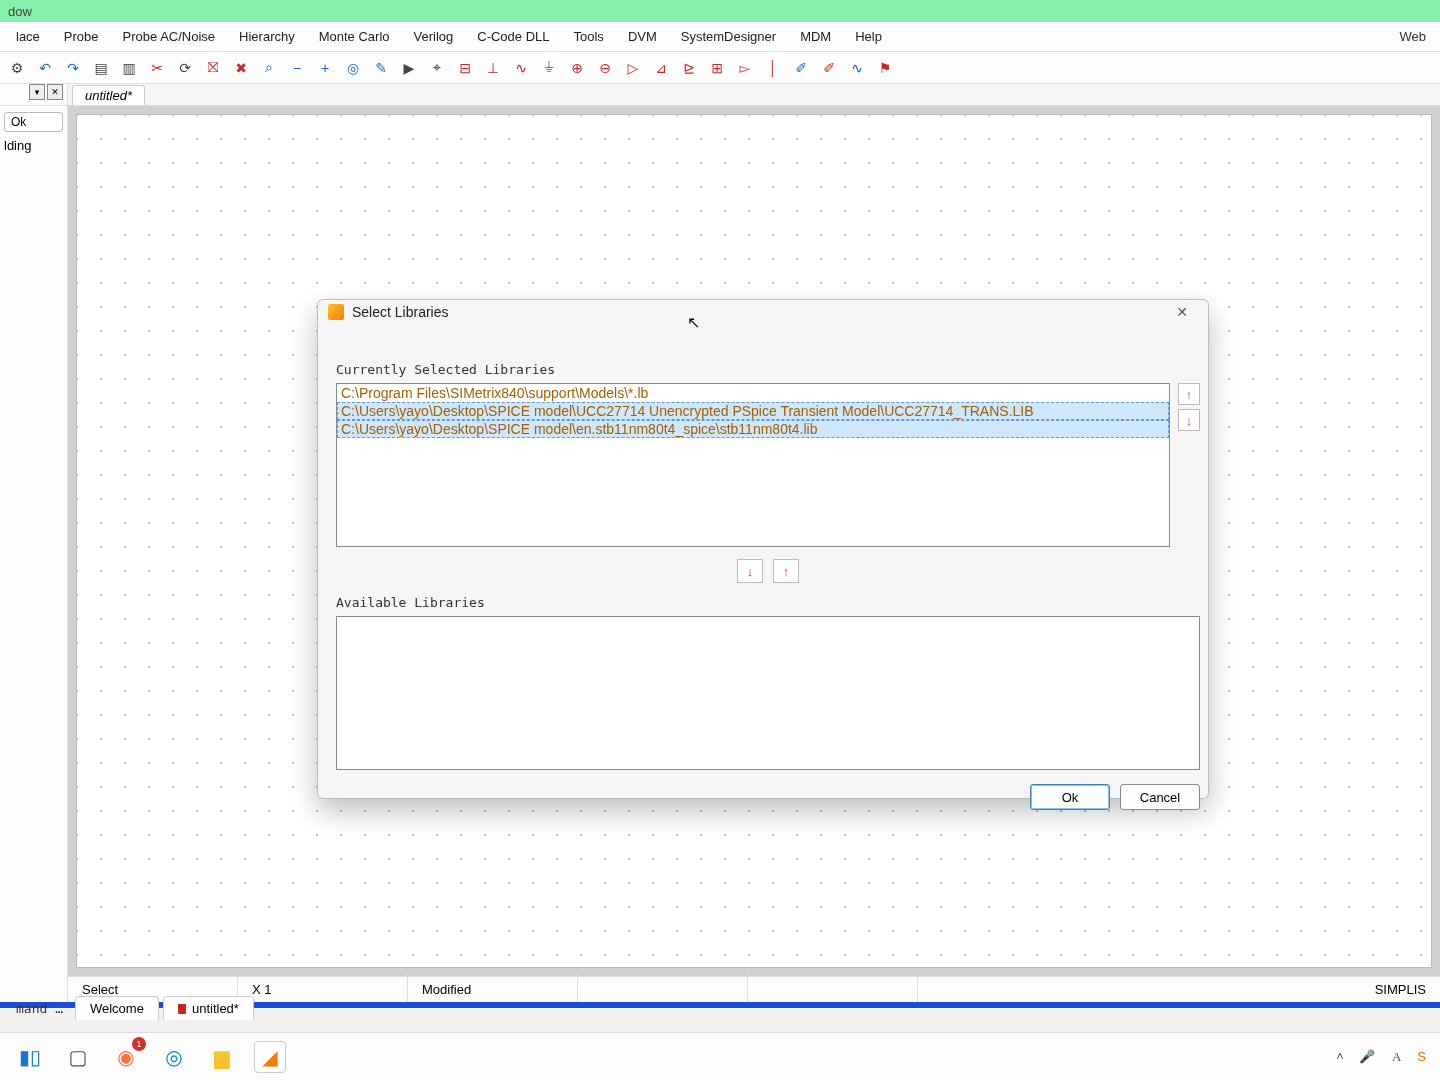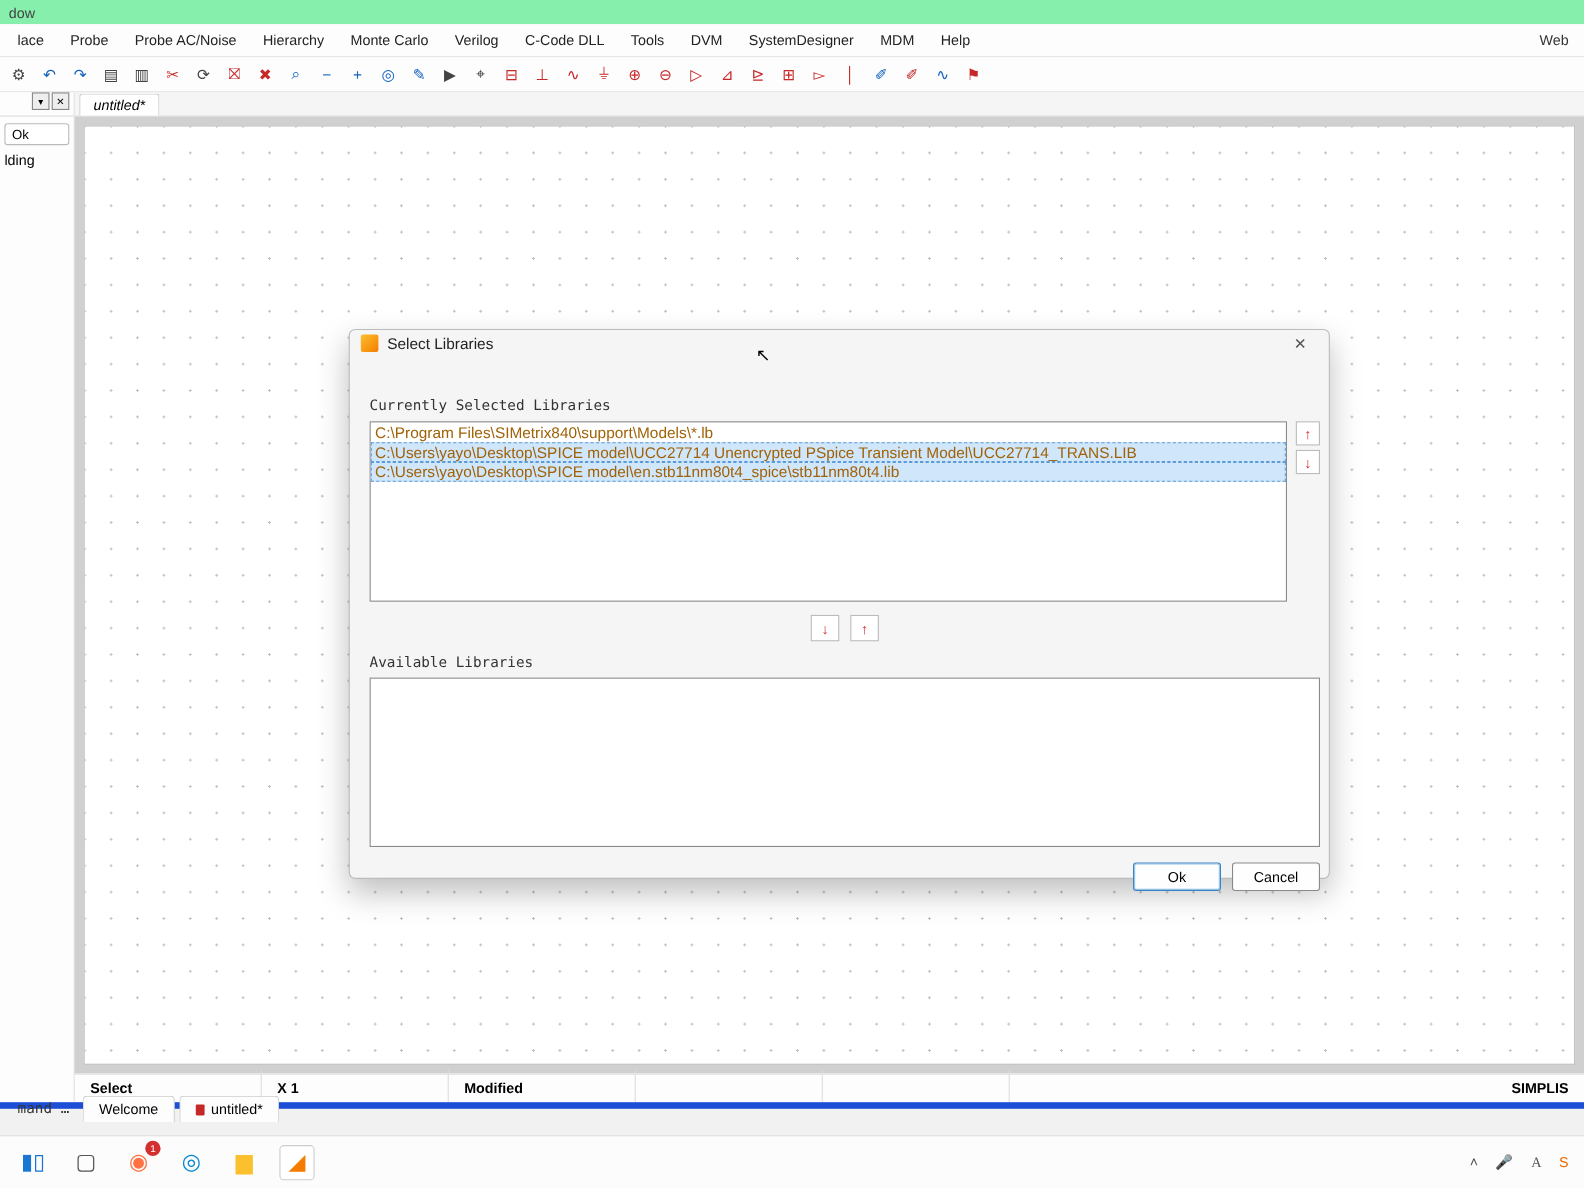--- a/index.html
+++ b/index.html
@@ -39,21 +39,21 @@
 .canvas { width: 100%; height: 100%; background: #fff; border: 1px solid #bbb;
   background-image: radial-gradient(#c0c0c0 1px, transparent 1px);
   background-size: 24px 24px; background-position: 12px 12px;
   position: relative; }
 
 
 .cursor { position: absolute; left: 610px; top: 198px; font-size: 16px; color: #000; pointer-events: none; }
 
 
 .statusbar { height: 26px; display: flex; align-items: center; background: #fdfdfd; border-top: 1px solid #ddd; font-family: "Consolas", monospace; font-size: 13px; }
-.statusbar .cell { padding: 17px 14px; border-right: 1px solid #ddd; height: 100%; display: flex; align-items: center; font-weight: bold; }
+.statusbar .cell { padding: 17px 14px; border-right: 1px solid #ddd; height: 100%; display: flex; align-items: center; }
 .statusbar .cell:last-child { border-right: none; margin-left: auto; }
 
 
 .bottomtabs { height: 30px; display: flex; align-items: flex-end; background: #f1f1f1; border-top: 6px solid #1d4ed8; padding: 12px 8px; gap: 4px; }
 .bottomtabs .left { font-family: Consolas, monospace; color: #333; padding: 4px 8px; }
 .bottomtabs .tab { padding: 4px 14px; border: 1px solid #ccc; border-bottom: none; background: #fdfdfd; border-radius: 4px 4px 0 0; display: flex; align-items: center; gap: 6px; margin-top: 40px; }
 .bottomtabs .tab .dot { width: 8px; height: 10px; background: #c62828; border-radius: 1px; }
 
 
 .taskbar { height: 48px; background: #fcfcfc; border-top: 1px solid #ddd; display: flex; align-items: center; padding: 0 14px; gap: 16px; }

